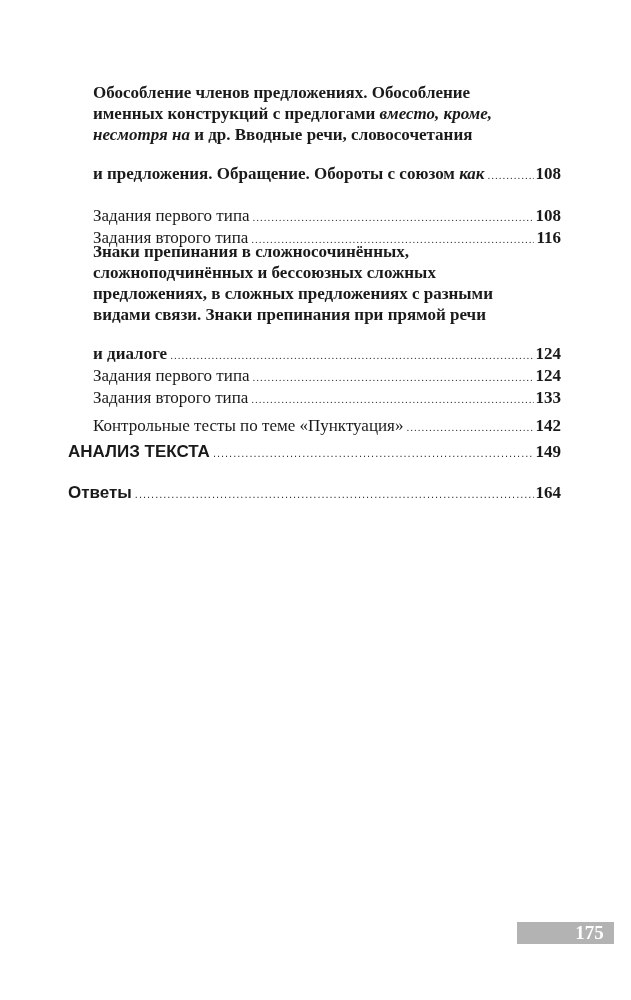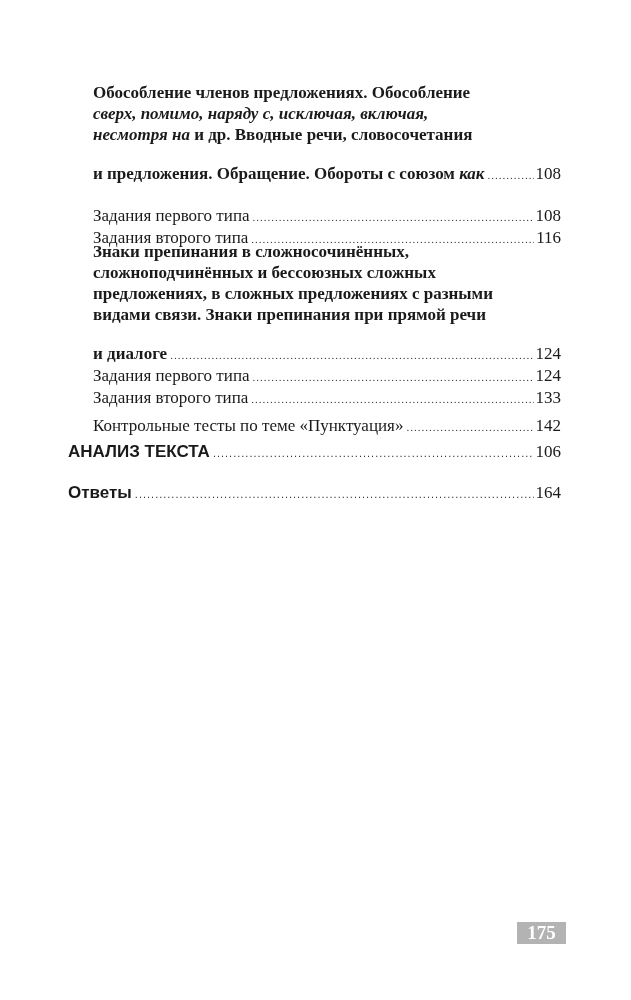--- a/index.html
+++ b/index.html
@@ -53,21 +53,21 @@
       letter-spacing: 1px;
       font-size: 11px;
       margin: 0 2px 0 3px;
       color: #333;
     }
     .leader::before {
       content: "........................................................................................................................................................................................................................................";
     }
     .page {
       flex: 0 0 auto;
-      font-weight: normal;
+      font-weight: bold;
       font-style: normal;
     }
     i { font-style: italic; }
     .section {
       position: absolute;
       left: 68px;
       width: 493px;
       font-family: "Liberation Sans", "DejaVu Sans", sans-serif;
       font-size: 17px;
       line-height: 21px;
@@ -88,33 +88,34 @@
       top: 922px;
       width: 49px;
       height: 22px;
       background: #b3b3b3;
       color: #ffffff;
       font-family: "Liberation Serif", "DejaVu Serif", serif;
       font-size: 19px;
       font-weight: bold;
       line-height: 22px;
       text-align: center;
+      padding-left: 48px;
     }
   </style>
 </head>
 <body>
 
 <div class="toc">
 
   <div class="entry bold" style="top:82px;">
     <span class="line">
       <span>Обособление членов предложениях. Обособление</span>
     </span>
     <span class="line">
-      <i>сверх, помимо, наряду с, исключая, включая,</i>
+      <span>именных конструкций с предлогами </span><i>вместо, кроме,</i>
     </span>
     <span class="line">
       <i>несмотря на</i><span> и др. Вводные речи, словосочетания</span>
     </span>
     <span class="last">
       <span class="txt"><span>и предложения. Обращение. Обороты с союзом </span><i>как</i></span>
       <span class="leader"></span>
       <span class="page">108</span>
     </span>
   </div>
@@ -167,21 +168,21 @@
     <span class="last">
       <span class="txt">Контрольные тесты по теме «Пунктуация»</span>
       <span class="leader"></span>
       <span class="page">142</span>
     </span>
   </div>
 
   <div class="section" style="top:441px;">
     <span class="txt">АНАЛИЗ ТЕКСТА</span>
     <span class="leader"></span>
-    <span class="page">106</span>
+    <span class="page">149</span>
   </div>
 
   <div class="section" style="top:482px;">
     <span class="txt">Ответы</span>
     <span class="leader"></span>
     <span class="page">164</span>
   </div>
 </div>
 
 <div class="page-badge">175</div>

